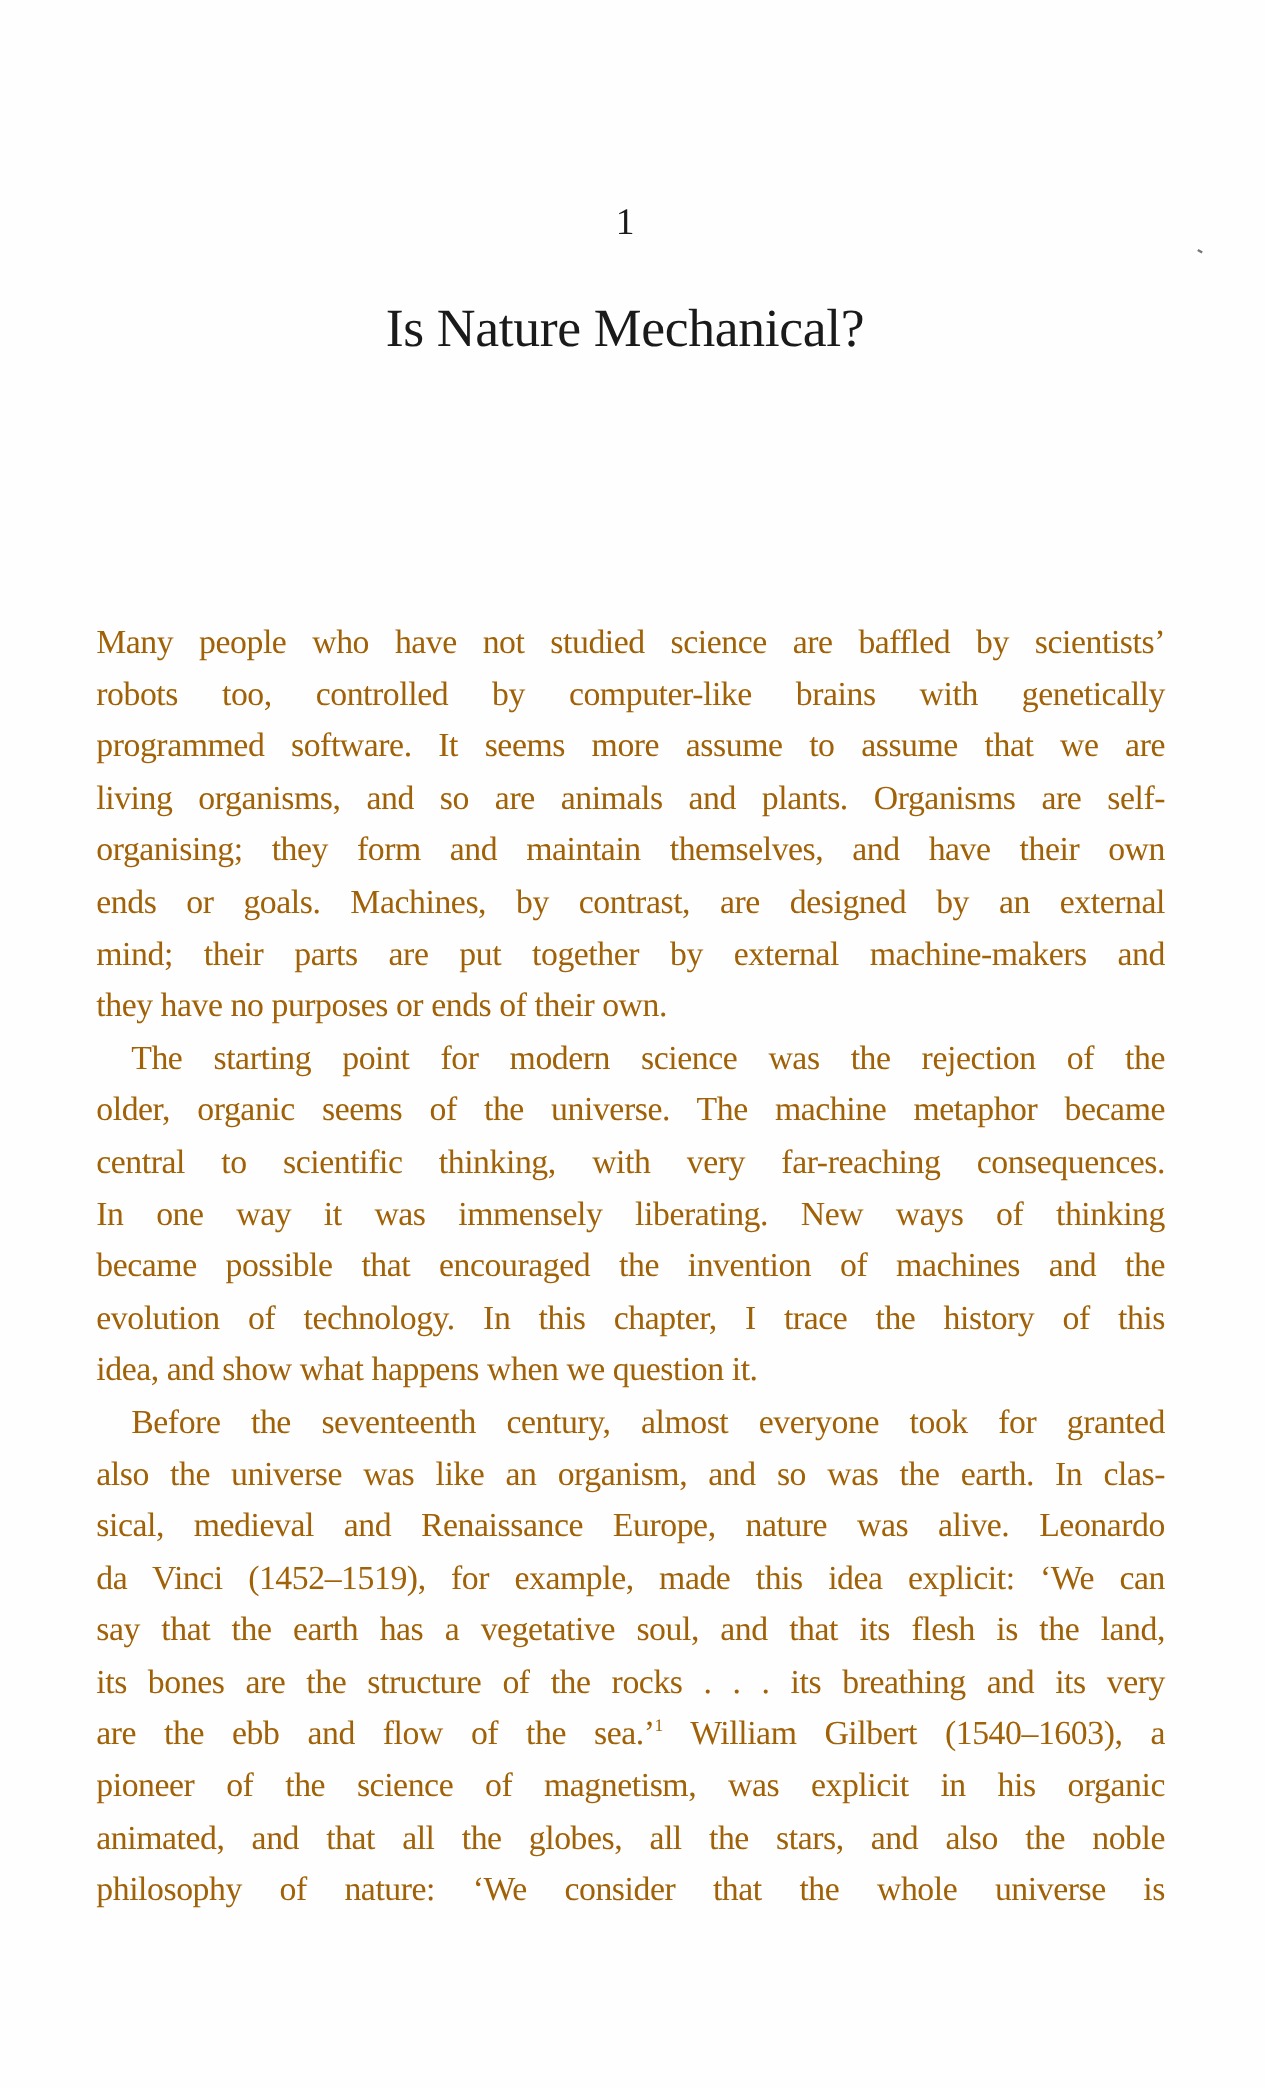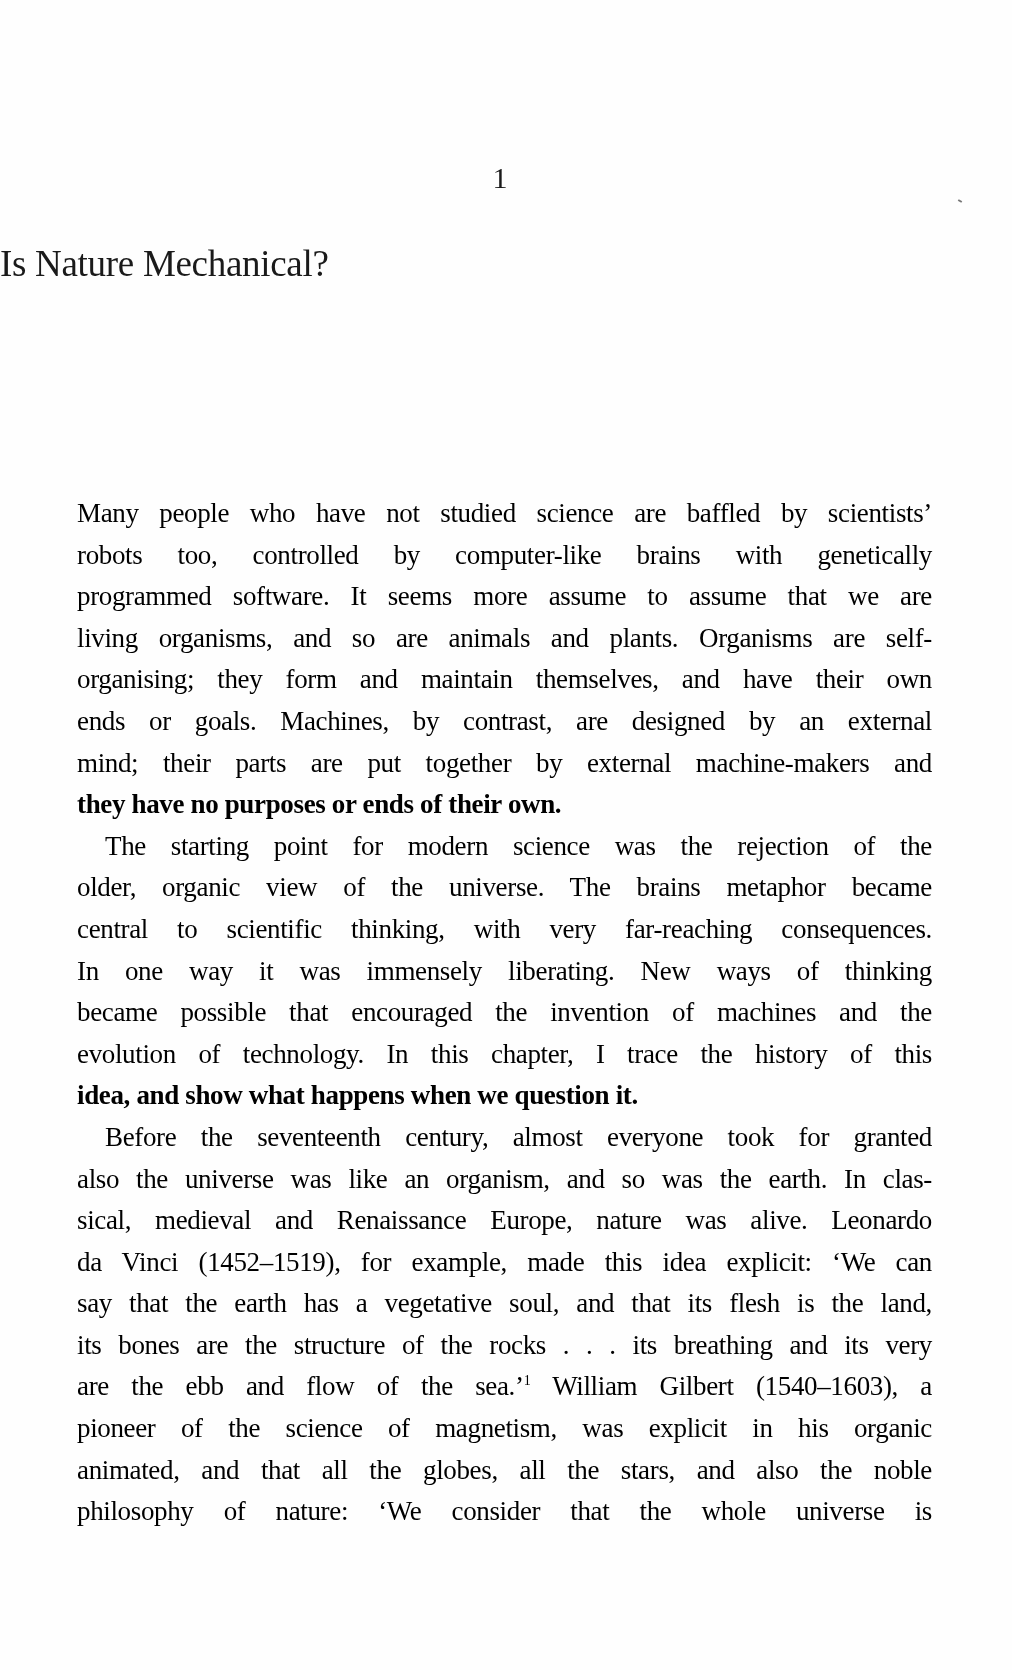--- a/index.html
+++ b/index.html
@@ -30,45 +30,45 @@
       text-align: center;
       font-size: 30px;
       line-height: 40px;
       color: #1a1a1a;
     }
     .chapter-title {
       position: absolute;
       top: 236px;
       left: 0;
       width: 1000px;
-      font-size: 37px;
+      text-align: center;
+      font-size: 43px;
       line-height: 56px;
       color: #1a1a1a;
       letter-spacing: -0.3px;
     }
     .body-text {
       position: absolute;
       top: 493px;
       left: 77px;
       width: 855px;
     }
     .line {
       display: block;
       height: 41.6px;
       font-size: 27px;
       line-height: 41.6px;
       white-space: nowrap;
       text-align: justify;
       text-align-last: justify;
-      color: #000000;
+      color: #a16207;
       letter-spacing: -0.35px;
     }
     .line.last {
       text-align-last: left;
-      font-weight: bold;
     }
     .line.indent {
       padding-left: 28px;
     }
     sup.fn {
       font-size: 14px;
       vertical-align: 10px;
       line-height: 0;
     }
     .stray-mark {
@@ -99,21 +99,21 @@
       <span class="line">programmed software. It seems more assume to assume that we are</span>
       <span class="line">living organisms, and so are animals and plants. Organisms are self-</span>
       <span class="line">organising; they form and maintain themselves, and have their own</span>
       <span class="line">ends or goals. Machines, by contrast, are designed by an external</span>
       <span class="line">mind; their parts are put together by external machine-makers and</span>
       <span class="line last">they have no purposes or ends of their own.</span>
     </div>
 
     <div>
       <span class="line indent">The starting point for modern science was the rejection of the</span>
-      <span class="line">older, organic view of the universe. The brains metaphor became</span>
+      <span class="line">older, organic seems of the universe. The machine metaphor became</span>
       <span class="line">central to scientific thinking, with very far-reaching consequences.</span>
       <span class="line">In one way it was immensely liberating. New ways of thinking</span>
       <span class="line">became possible that encouraged the invention of machines and the</span>
       <span class="line">evolution of technology. In this chapter, I trace the history of this</span>
       <span class="line last">idea, and show what happens when we question it.</span>
     </div>
 
     <div>
       <span class="line indent">Before the seventeenth century, almost everyone took for granted</span>
       <span class="line">also the universe was like an organism, and so was the earth. In clas-</span>

